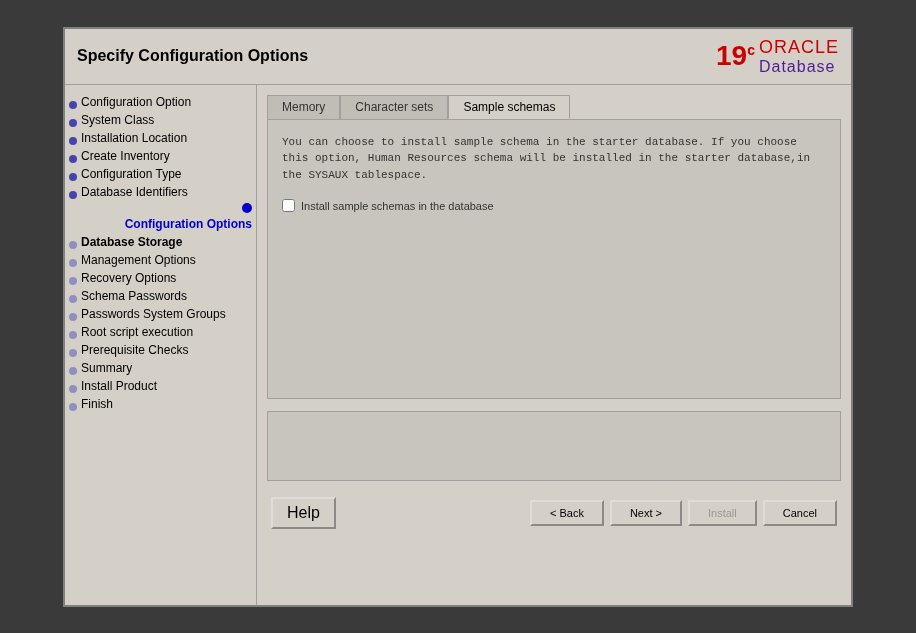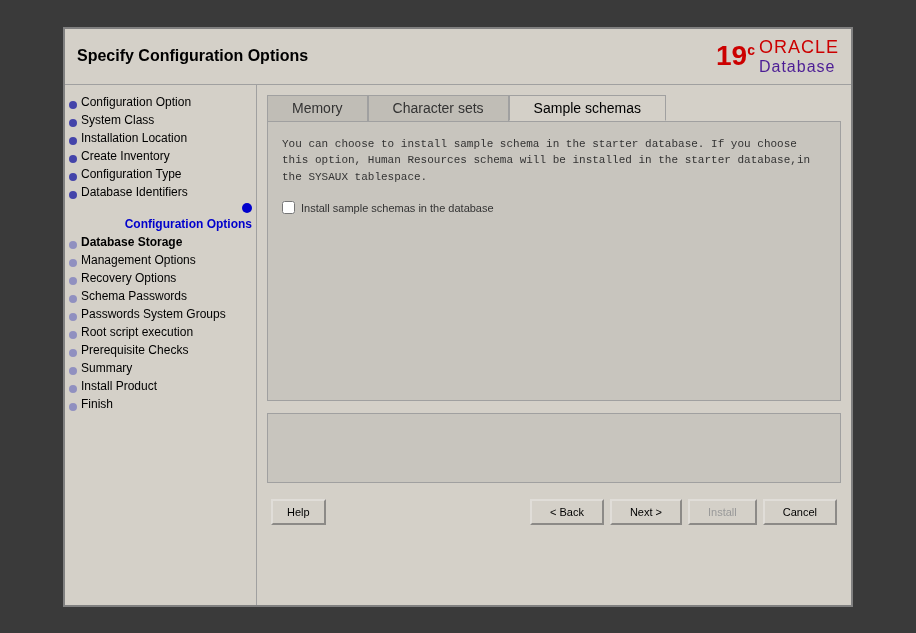--- a/index.html
+++ b/index.html
@@ -116,25 +116,25 @@
     }
     .tabs-area {
       background: #d4d0c8;
     }
     .tab-bar {
       display: flex;
       gap: 0;
       margin-bottom: 0;
     }
     .tab {
-      padding: 4px 24px;
+      padding: 4px 14px;
       border: 1px solid #a0a0a0;
       background: #c0bdb6;
       cursor: pointer;
-      font-size: 14px;
+      font-size: 12px;
       color: #333;
       border-bottom: none;
     }
     .tab.active {
       background: #d4d0c8;
       border-bottom: 1px solid #d4d0c8;
       color: #000;
       font-weight: normal;
       z-index: 1;
       position: relative;
@@ -185,21 +185,21 @@
       color: #000;
     }
     .btn:disabled {
       color: #999;
       cursor: default;
     }
     .help-btn {
       padding: 5px 14px;
       background: #d4d0c8;
       border: 2px outset #e0ddd8;
-      font-size: 11px;
+      font-size: 16px;
       cursor: pointer;
       color: #000;
     }
   </style>
 </head>
 <body>
 
 <div class="window">
 
   <div class="title-bar">

